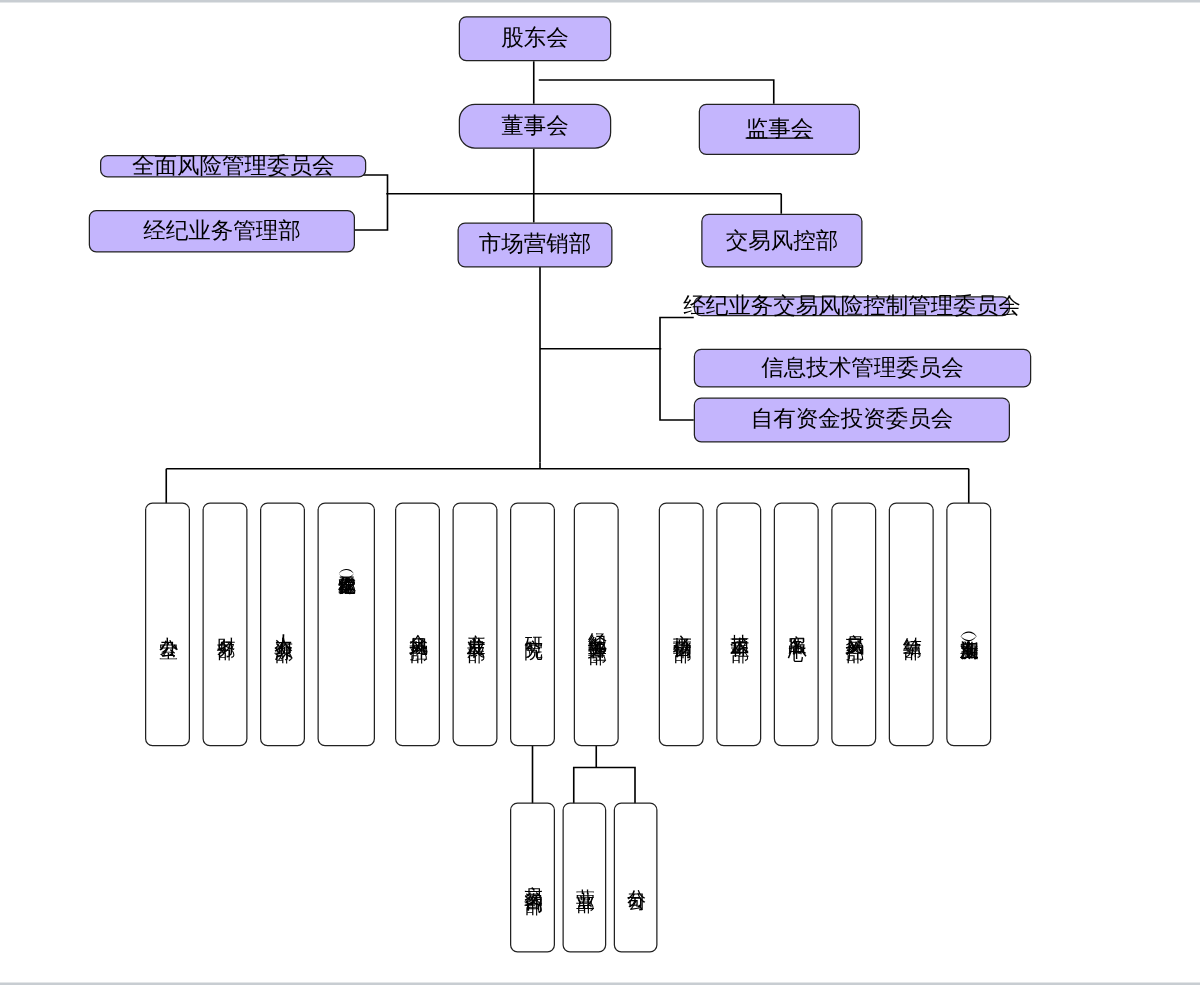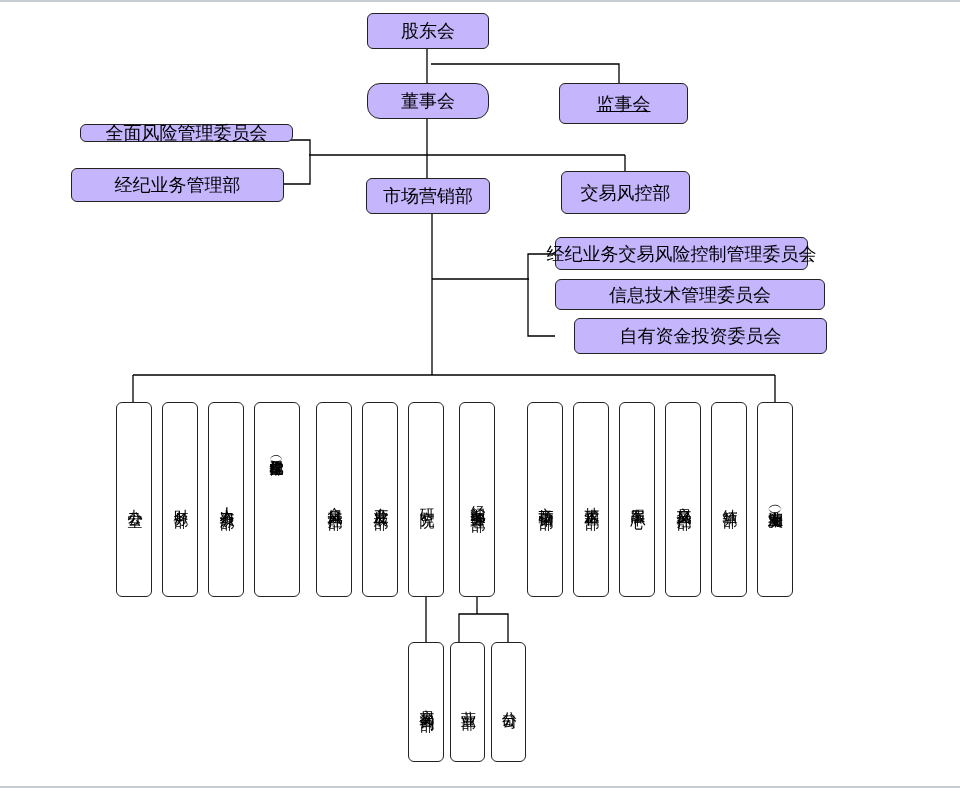--- a/index.html
+++ b/index.html
@@ -68,27 +68,27 @@
   <span>交易风控部</span>
 </div>
 
 <div class="box" style="left:80px;top:124px;width:213px;height:18px;">
   <span>全面风险管理委员会</span>
 </div>
 <div class="box" style="left:71px;top:168px;width:213px;height:34px;">
   <span>经纪业务管理部</span>
 </div>
 
-<div class="box" style="left:555px;top:237px;width:253px;height:33px;">
+<div class="box" style="left:555px;top:237px;width:253px;height:16px;">
   <span>经纪业务交易风险控制管理委员会</span>
 </div>
 <div class="box" style="left:555px;top:279px;width:270px;height:31px;">
   <span>信息技术管理委员会</span>
 </div>
-<div class="box" style="left:555px;top:318px;width:253px;height:36px;margin-left:19px;">
+<div class="box" style="left:555px;top:318px;width:253px;height:36px;">
   <span>自有资金投资委员会</span>
 </div>
 
 <div class="vbox" style="left:116px;top:402px;width:36px;height:195px;">
   <span class="vtext">办公室</span>
 </div>
 <div class="vbox" style="left:162px;top:402px;width:36px;height:195px;">
   <span class="vtext">财务部</span>
 </div>
 <div class="vbox" style="left:208px;top:402px;width:36px;height:195px;">

